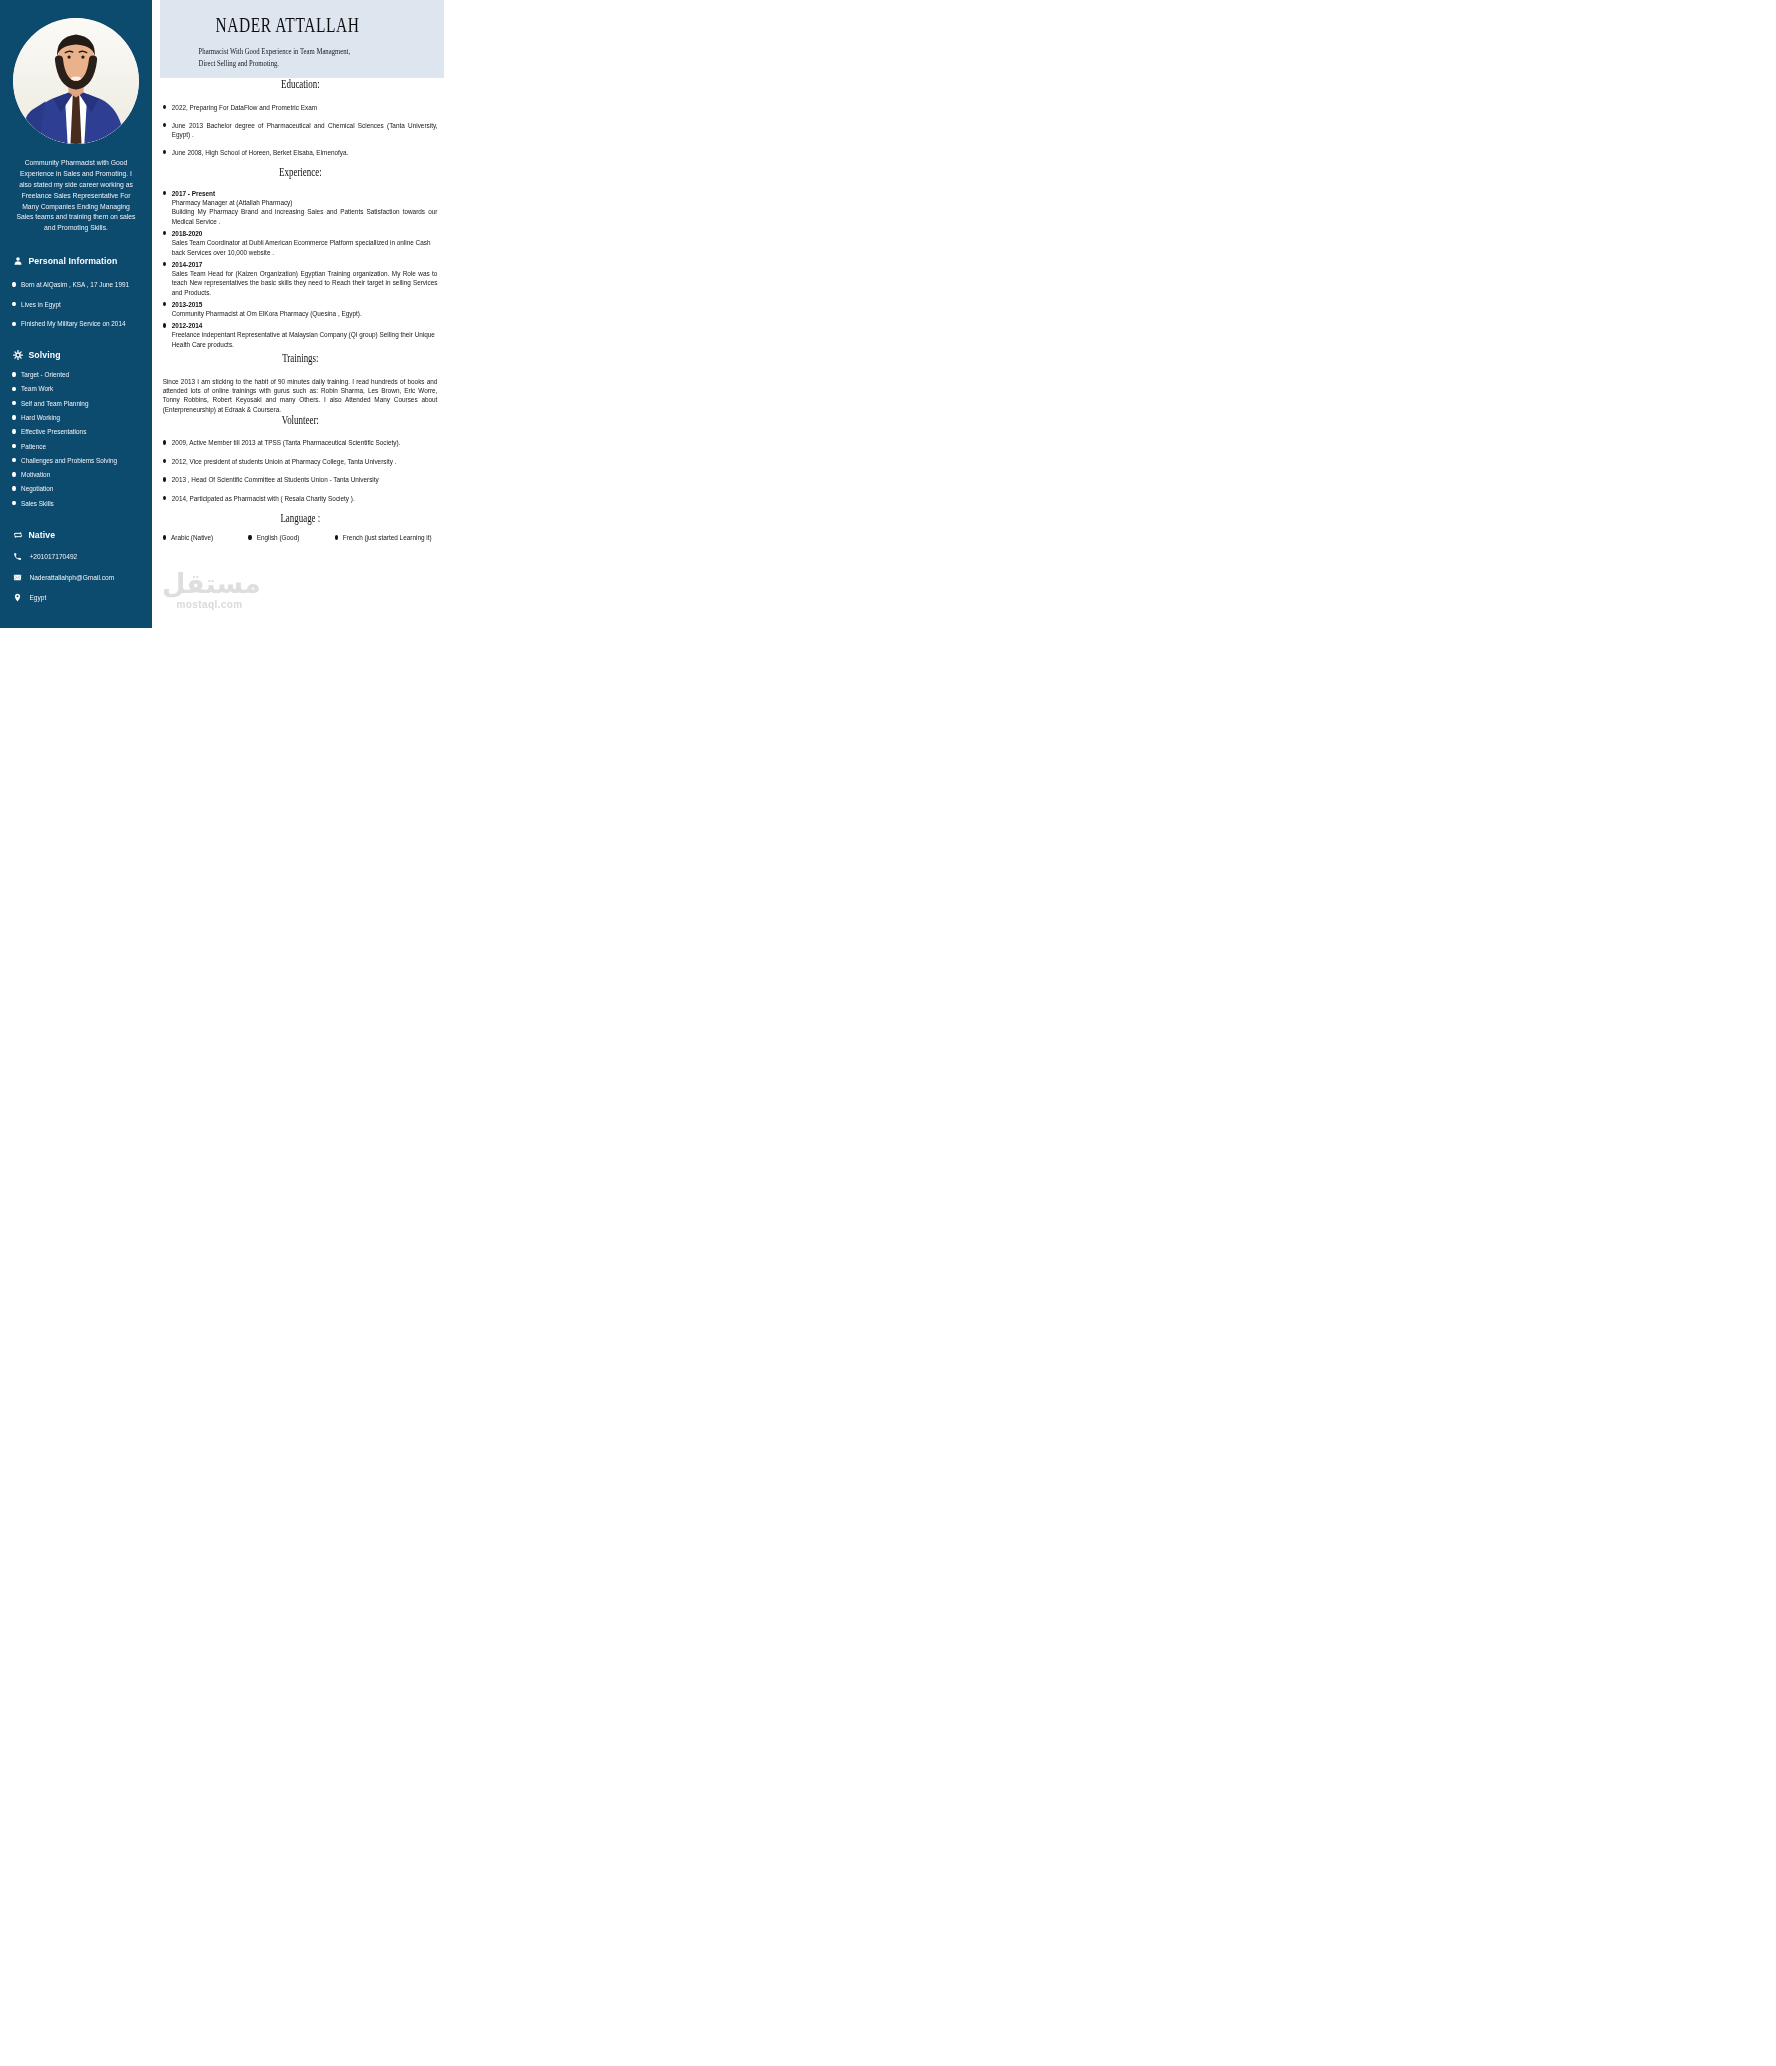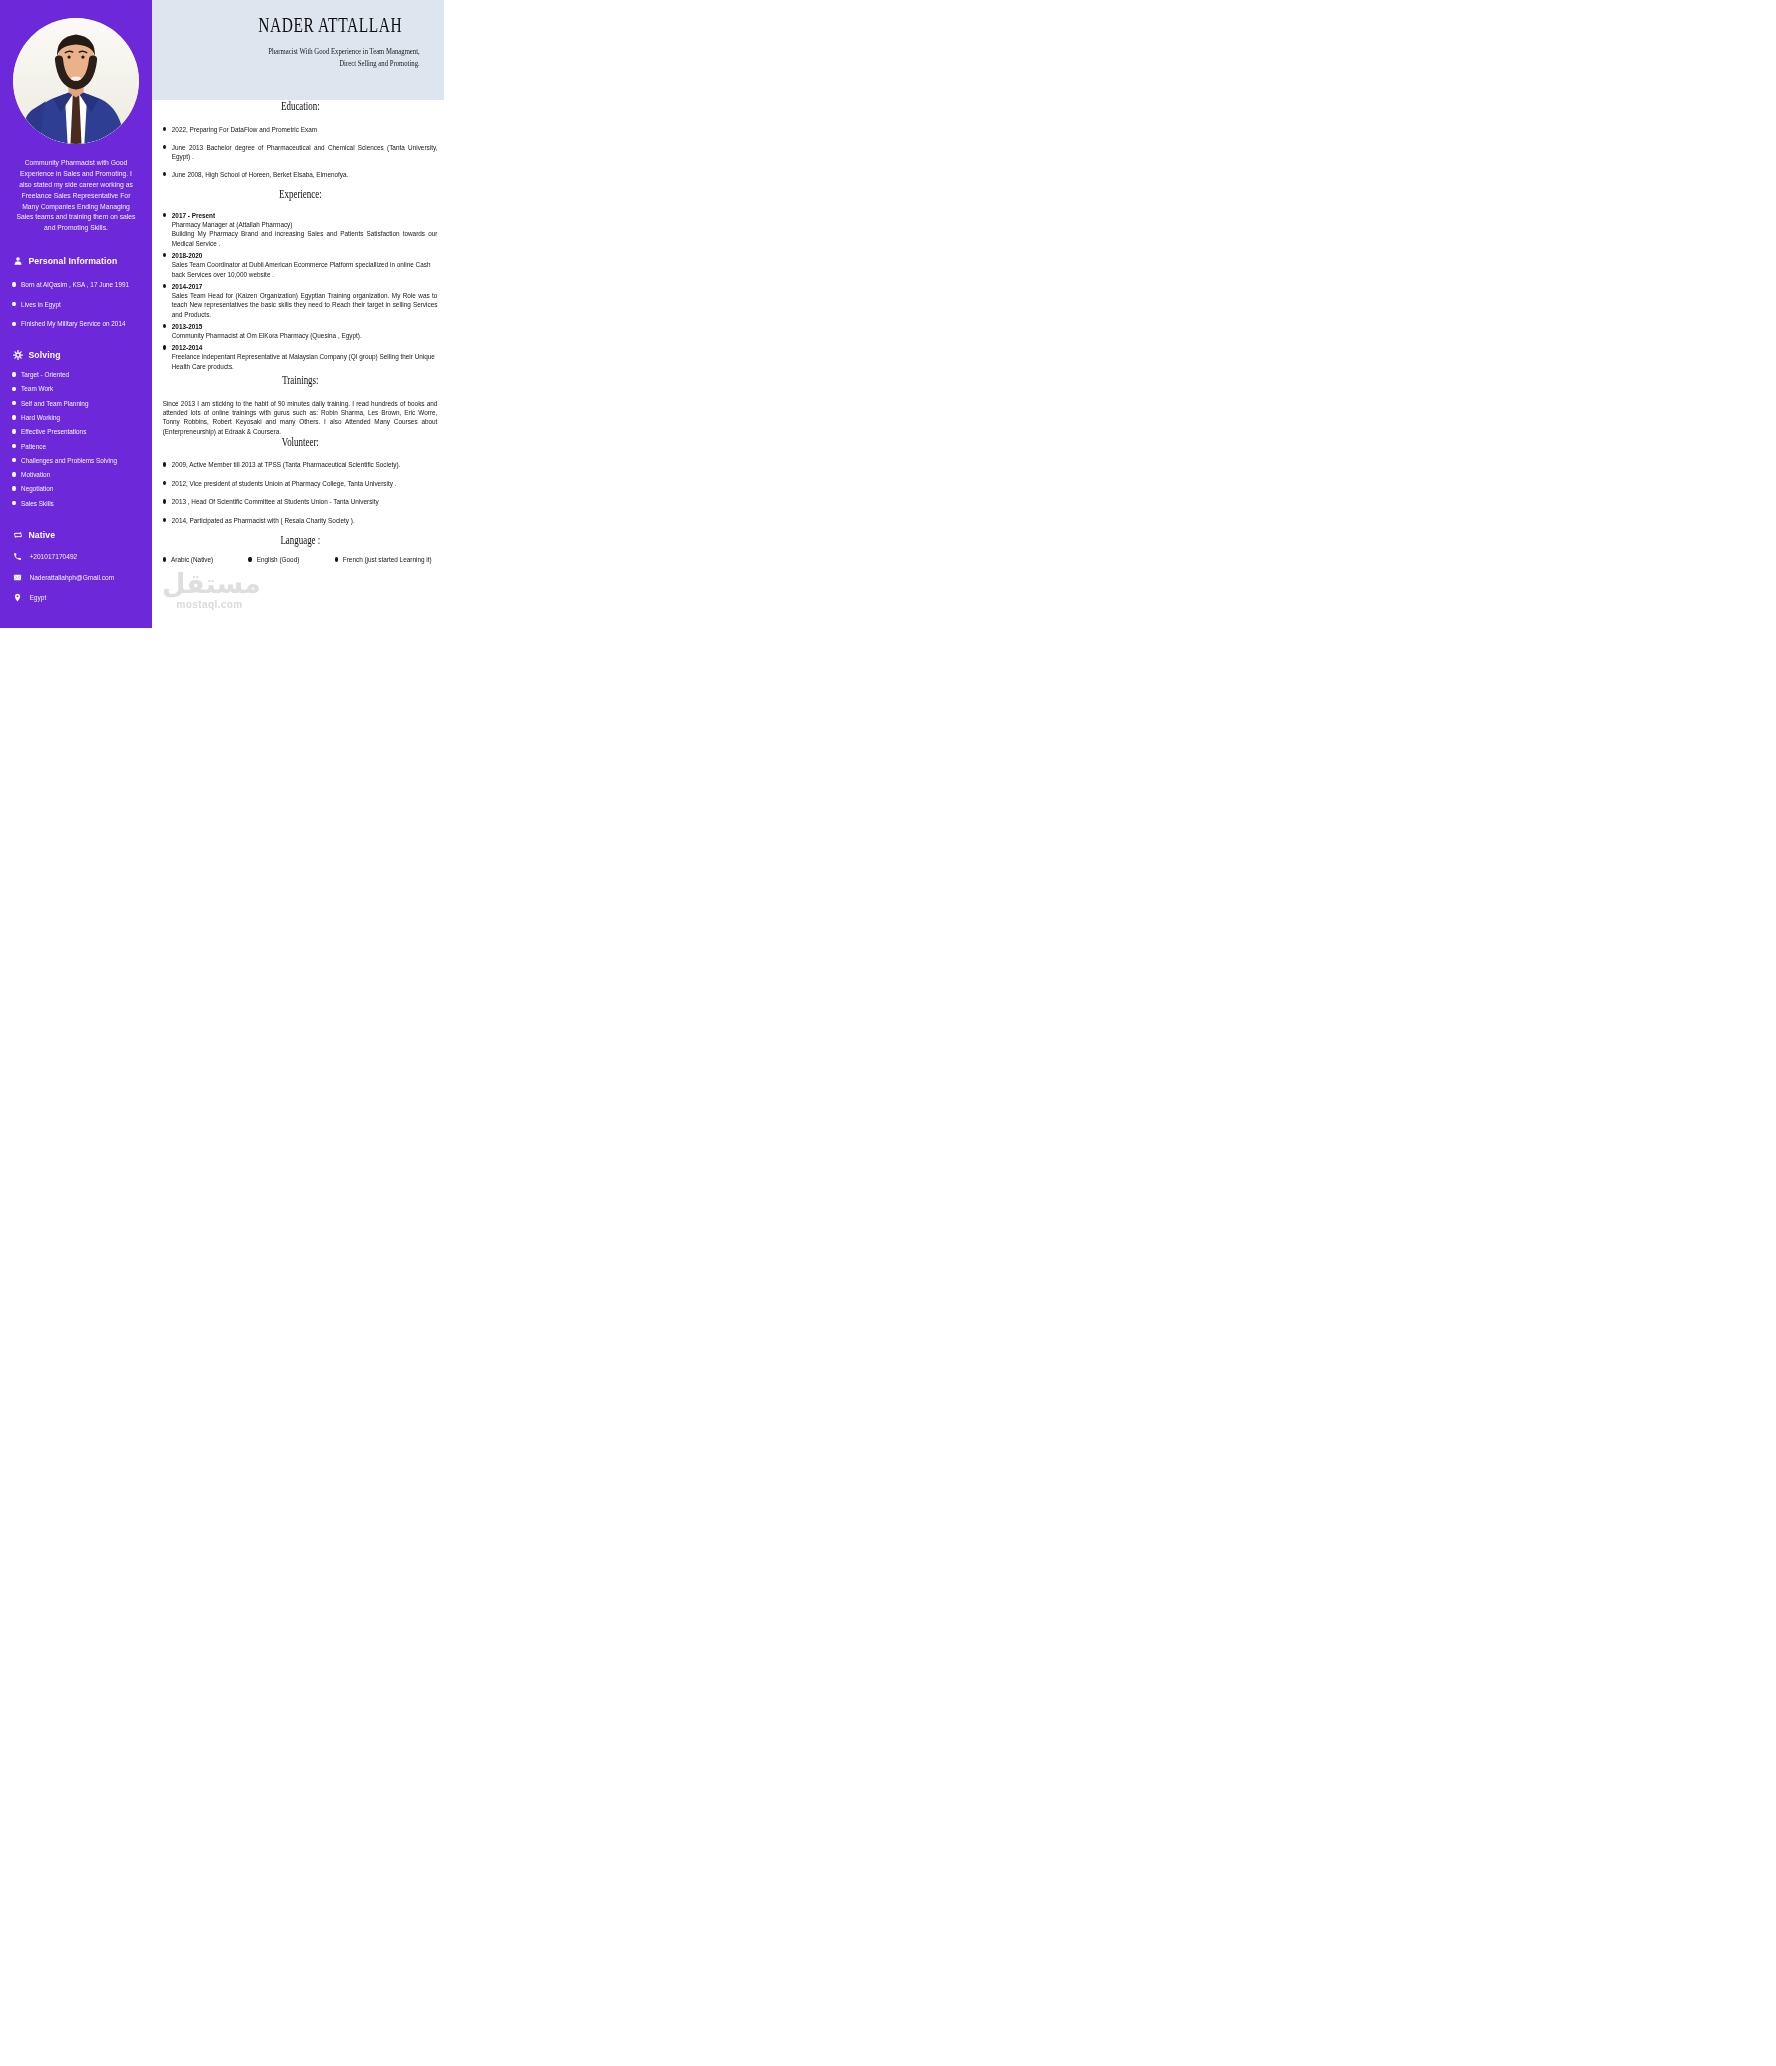--- a/index.html
+++ b/index.html
@@ -1,20 +1,20 @@
 <!DOCTYPE html>
 <html style="font-size:6.6px"><head>
 <meta charset="utf-8">
 <style>
   html,body{margin:0;padding:0;background:#ffffff;}
   .page{position:relative;width:444px;height:628px;background:#ffffff;overflow:hidden;
         display:flex;font-family:"Liberation Sans","DejaVu Sans",sans-serif;color:#161616;}
 
   
-  .sidebar{flex:0 0 152px;width:152px;background:#6d28d9;color:#f3f5f9;box-sizing:border-box;
+  .sidebar{flex:0 0 152px;width:152px;background:#0c4a6e;color:#f3f5f9;box-sizing:border-box;
            padding:0 12.4px;}
   .photo-wrap{width:126px;height:126px;border-radius:50%;margin:18px auto 0;overflow:hidden;background:#f4f2ec;}
   .photo-wrap svg{display:block;width:100%;height:100%;}
   .summary{margin:14px 1.7px 0;font-size:6.8px;line-height:1.6;text-align:center;color:#f0f3f8;}
 
   .sb-header{display:flex;align-items:center;gap:5.4px;margin:0;}
   .sb-header h2{margin:0;font-size:8.7px;font-weight:bold;color:#ffffff;letter-spacing:0.1px;}
   .sb-icon{width:10.7px;height:10.7px;flex:0 0 10.7px;display:inline-flex;align-items:center;justify-content:center;}
   .sb-icon svg{width:10px;height:10px;display:block;}
 
@@ -30,21 +30,21 @@
   .dot{flex:0 0 3.3px;width:3.3px;height:4.5px;border-radius:50%;margin-top:2.1px;}
   .dot-w{background:#ffffff;}
   .dot-b{background:#141414;}
 
   .c-row{display:flex;align-items:center;gap:7px;margin-top:10.7px;font-size:6.6px;color:#f2f5f9;}
   .c-icon{width:10px;height:10px;flex:0 0 10px;display:inline-flex;align-items:center;justify-content:center;}
   .c-icon svg{width:9px;height:9px;display:block;}
 
   
   .main{flex:1;display:flex;flex-direction:column;box-sizing:border-box;}
-  .band{height:100px;background:#dde5ef;box-sizing:border-box;text-align:right;padding:15px 4.1px 0 19px;}
+  .band{height:78px;background:#dde5ef;box-sizing:border-box;text-align:left;padding:15px 4.1px 0 19px;margin-left:8px;}
   .serif{font-family:"Liberation Serif","DejaVu Serif",serif;font-weight:400;}
   h1.name{margin:0;font-size:21.5px;line-height:1;letter-spacing:0.8px;color:#0e0e0e;
           transform:scaleX(.72);transform-origin:50% 50%;}
   .tagline{margin:9px 0 0;font-size:7.9px;line-height:1.55;color:#1a1a1a;
            transform:scaleX(.85);transform-origin:50% 50%;}
 
   .content{box-sizing:border-box;padding:0 6.6px 0 10.7px;}
   h2.sec{margin:0;text-align:center;font-size:12.4px;line-height:1;color:#0e0e0e;
          transform:scaleX(.72);transform-origin:50% 50%;}
   .sec-edu{margin-top:11.6px;}

